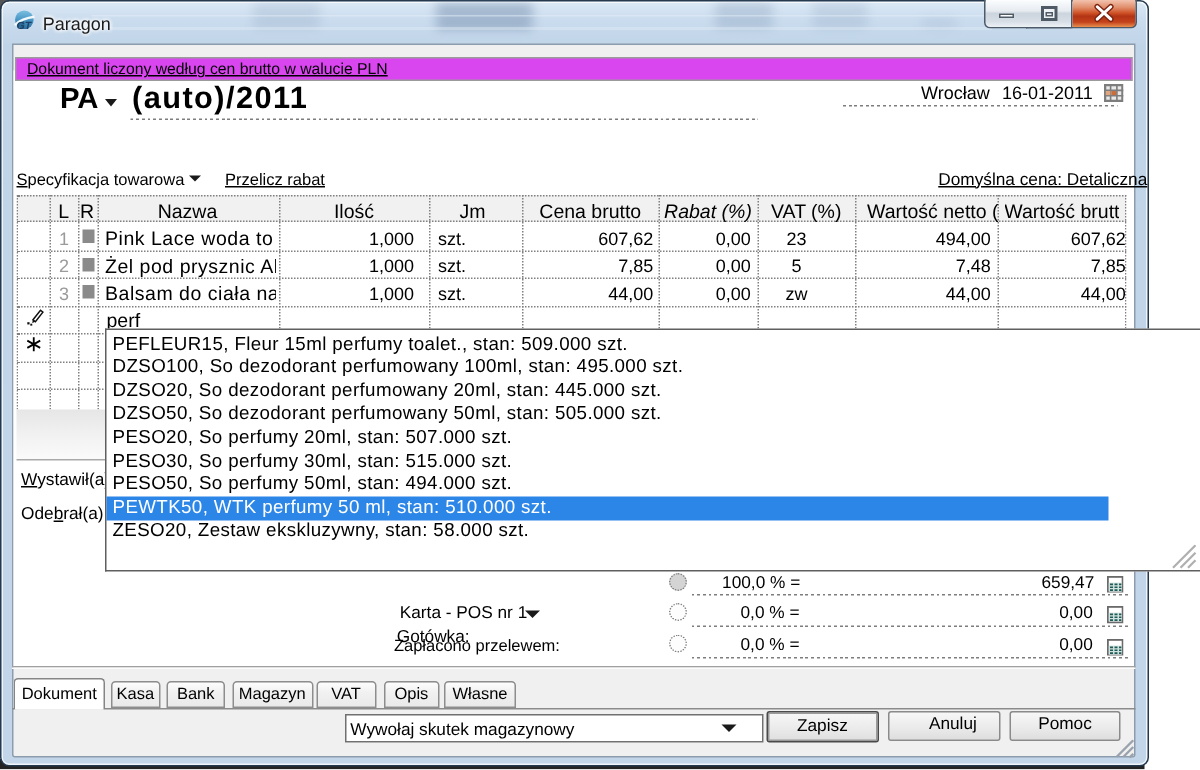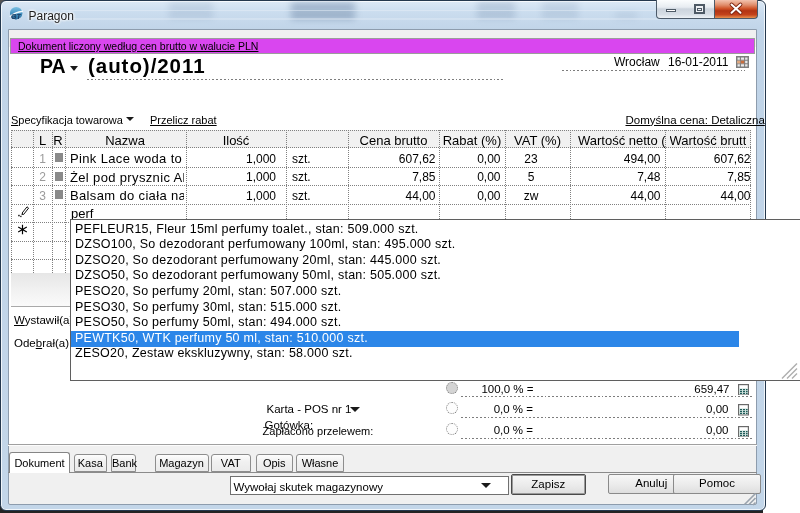--- a/index.html
+++ b/index.html
@@ -120,22 +120,23 @@
     <div class="abs" style="left:0;top:36.5px;width:740px;height:1px;border-top:1px dotted #808080;"></div>
     <div class="abs" style="left:0;top:55px;width:740px;height:1px;border-top:1px dotted #808080;"></div>
     <div class="abs" style="left:0;top:73.5px;width:740px;height:1px;border-top:1px dotted #808080;"></div>
     <div class="abs" style="left:0;top:92px;width:740px;height:1px;border-top:1px dotted #808080;"></div>
     <div class="abs" style="left:0;top:110.5px;width:740px;height:1px;border-top:1px dotted #808080;"></div>
     <div class="abs" style="left:0;top:129px;width:740px;height:1px;border-top:1px dotted #808080;"></div>
     <div class="abs" style="left:-28.5px;top:2.8px;width:120px;text-align:center;font-size:13px;">L</div>
     <div class="abs" style="left:-13px;top:2.8px;width:120px;text-align:center;font-size:13px;">R</div>
     <div class="abs" style="left:165px;top:2.8px;width:120px;text-align:center;font-size:13px;">Ilość</div>
     <div class="abs" style="left:54px;top:2.8px;width:120px;text-align:center;font-size:13px;">Nazwa</div>
+    <div class="abs" style="left:244px;top:2.8px;width:120px;text-align:center;font-size:13px;">Jm</div>
     <div class="abs" style="left:322.5px;top:2.8px;width:120px;text-align:center;font-size:13px;">Cena brutto</div>
-    <div class="abs" style="left:401px;top:2.8px;width:120px;text-align:center;font-size:13px;">Rabat (%)</div>
+    <div class="abs" style="left:401px;top:2.8px;width:120px;text-align:center;font-size:13px;font-style:italic;">Rabat (%)</div>
     <div class="abs" style="left:466.5px;top:2.8px;width:120px;text-align:center;font-size:13px;">VAT (%)</div>
     <div class="abs" style="left:567px;top:2.8px;width:87.5px;overflow:hidden;white-space:nowrap;font-size:13px;">Wartość netto (z</div>
     <div class="abs" style="left:658.5px;top:2.8px;width:76.5px;overflow:hidden;white-space:nowrap;font-size:13px;">Wartość brutto</div>
     <div class="abs" style="left:22px;top:21.7px;width:13px;text-align:right;color:#9b9b9b;">1</div>
     <div class="abs" style="left:43.5px;top:23.0px;width:8px;height:9px;background:#8a8a8a;"></div>
     <div class="abs" style="left:59px;top:21.2px;width:114px;overflow:hidden;white-space:nowrap;font-size:13px;letter-spacing:0.35px;">Pink Lace woda to</div>
     <div class="abs" style="left:185px;top:21.7px;width:80px;text-align:right;">1,000</div>
     <div class="abs" style="left:281px;top:21.7px;">szt.</div>
     <div class="abs" style="left:333px;top:21.7px;width:91.5px;text-align:right;">607,62</div>
     <div class="abs" style="left:399px;top:21.7px;width:90.5px;text-align:right;">0,00</div>
@@ -208,35 +209,35 @@
     <path d="M2 5.6 H4 M5 5.6 H7 M8 5.6 H9.6 M2 7.5 H4 M5 7.5 H7 M8 7.5 H9.6 M2 9.4 H4 M5 9.4 H7 M8 9.4 H9.6" stroke="#1e5a58" stroke-width="1.1"></path>
   </svg>
   <div class="dots" style="left:461px;top:396px;width:292px;"></div>
   <div class="dots" style="left:461px;top:416.6px;width:292px;"></div>
   <div class="dots" style="left:461px;top:438px;width:292px;"></div>
 
   <div class="abs" style="left:8px;top:444px;width:749px;height:1px;background:#a0a0a0;"></div>
   <div class="abs" style="left:8px;top:445px;width:749px;height:1px;background:#fcfcfc;"></div>
   <div class="abs" style="left:9px;top:452px;width:61px;height:20.5px;background:#fff;border:1px solid #858585;border-bottom:none;border-radius:3px 3px 0 0;text-align:center;line-height:20px;font-size:11px;z-index:3;">Dokument</div>
   <div class="abs" style="left:74px;top:453.5px;width:32.5px;height:18px;background:linear-gradient(180deg,#fdfdfd 0,#f1f1f1 40%,#eaeaea 100%);border:1px solid #8d8d8d;border-radius:3px 3px 0 0;text-align:center;line-height:16.5px;font-size:11px;">Kasa</div>
-  <div class="abs" style="left:111px;top:453.5px;width:25px;height:18px;background:linear-gradient(180deg,#fdfdfd 0,#f1f1f1 40%,#eaeaea 100%);border:1px solid #8d8d8d;border-radius:3px 3px 0 0;text-align:center;line-height:16.5px;font-size:11px;">Bank</div>
+  <div class="abs" style="left:111px;top:453.5px;width:39px;height:18px;background:linear-gradient(180deg,#fdfdfd 0,#f1f1f1 40%,#eaeaea 100%);border:1px solid #8d8d8d;border-radius:3px 3px 0 0;text-align:center;line-height:16.5px;font-size:11px;">Bank</div>
   <div class="abs" style="left:154.5px;top:453.5px;width:54px;height:18px;background:linear-gradient(180deg,#fdfdfd 0,#f1f1f1 40%,#eaeaea 100%);border:1px solid #8d8d8d;border-radius:3px 3px 0 0;text-align:center;line-height:16.5px;font-size:11px;">Magazyn</div>
   <div class="abs" style="left:210.5px;top:453.5px;width:40.5px;height:18px;background:linear-gradient(180deg,#fdfdfd 0,#f1f1f1 40%,#eaeaea 100%);border:1px solid #8d8d8d;border-radius:3px 3px 0 0;text-align:center;line-height:16.5px;font-size:11px;">VAT</div>
   <div class="abs" style="left:255.5px;top:453.5px;width:37.5px;height:18px;background:linear-gradient(180deg,#fdfdfd 0,#f1f1f1 40%,#eaeaea 100%);border:1px solid #8d8d8d;border-radius:3px 3px 0 0;text-align:center;line-height:16.5px;font-size:11px;">Opis</div>
   <div class="abs" style="left:296px;top:453.5px;width:48px;height:18px;background:linear-gradient(180deg,#fdfdfd 0,#f1f1f1 40%,#eaeaea 100%);border:1px solid #8d8d8d;border-radius:3px 3px 0 0;text-align:center;line-height:16.5px;font-size:11px;">Własne</div>
   <div class="abs" style="left:8px;top:471.5px;width:749px;height:1px;background:#8b8b8b;"></div>
   <div class="abs" style="left:10px;top:470.5px;width:59px;height:2.5px;background:#fff;"></div>
 
   <div class="abs" style="left:229.5px;top:475.5px;width:279.5px;height:19.5px;background:#fff;border:1px solid #707070;"></div>
   <div class="abs" style="left:233.5px;top:480.5px;">Wywołaj skutek magazynowy</div>
   <div class="tri" style="left:481px;top:483px;border-left-width:5.5px;border-right-width:5.5px;border-top-width:5.5px;"></div>
 
   <div class="abs btn" style="left:510.5px;width:75.5px;height:20.5px;border-color:#4a4a4a;box-shadow:inset 0 0 0 1px #9a9a9a;line-height:18px;">Zapisz</div>
-  <div class="abs btn" style="left:608px;width:74.5px;line-height:17.5px;padding-left:12px;">Anuluj</div>
-  <div class="abs btn" style="left:673px;width:88px;line-height:17.5px;">Pomoc</div>
+  <div class="abs btn" style="left:592px;width:74.5px;line-height:17.5px;padding-left:12px;">Anuluj</div>
+  <div class="abs btn" style="left:673px;width:74px;line-height:17.5px;">Pomoc</div>
   <svg class="abs" width="17" height="13" viewBox="0 0 17 13" style="left:740px;top:492.5px;">
     <path d="M15.5 0.5 L4.5 11.5 M15.5 5 L9 11.5 M15.5 9.5 L13 12" stroke="#9aa3ad" stroke-width="1.6"></path>
   </svg>
 
   <div class="abs" style="left:69.5px;top:218.5px;width:731px;height:162px;background:#fff;border:1px solid #5f5f5f;border-right:none;z-index:50;"></div>
   <div class="abs" style="left:75px;top:221.6px;height:15.6px;font-size:12.5px;letter-spacing:0.25px;line-height:15.6px;z-index:51;white-space:nowrap;">PEFLEUR15, Fleur 15ml perfumy toalet., stan: 509.000 szt.</div>
   <div class="abs" style="left:75px;top:237.2px;height:15.6px;font-size:12.5px;letter-spacing:0.25px;line-height:15.6px;z-index:51;white-space:nowrap;">DZSO100, So dezodorant perfumowany 100ml, stan: 495.000 szt.</div>
   <div class="abs" style="left:75px;top:252.8px;height:15.6px;font-size:12.5px;letter-spacing:0.25px;line-height:15.6px;z-index:51;white-space:nowrap;">DZSO20, So dezodorant perfumowany 20ml, stan: 445.000 szt.</div>
   <div class="abs" style="left:75px;top:268.4px;height:15.6px;font-size:12.5px;letter-spacing:0.25px;line-height:15.6px;z-index:51;white-space:nowrap;">DZSO50, So dezodorant perfumowany 50ml, stan: 505.000 szt.</div>
   <div class="abs" style="left:75px;top:284px;height:15.6px;font-size:12.5px;letter-spacing:0.25px;line-height:15.6px;z-index:51;white-space:nowrap;">PESO20, So perfumy 20ml, stan: 507.000 szt.</div>

